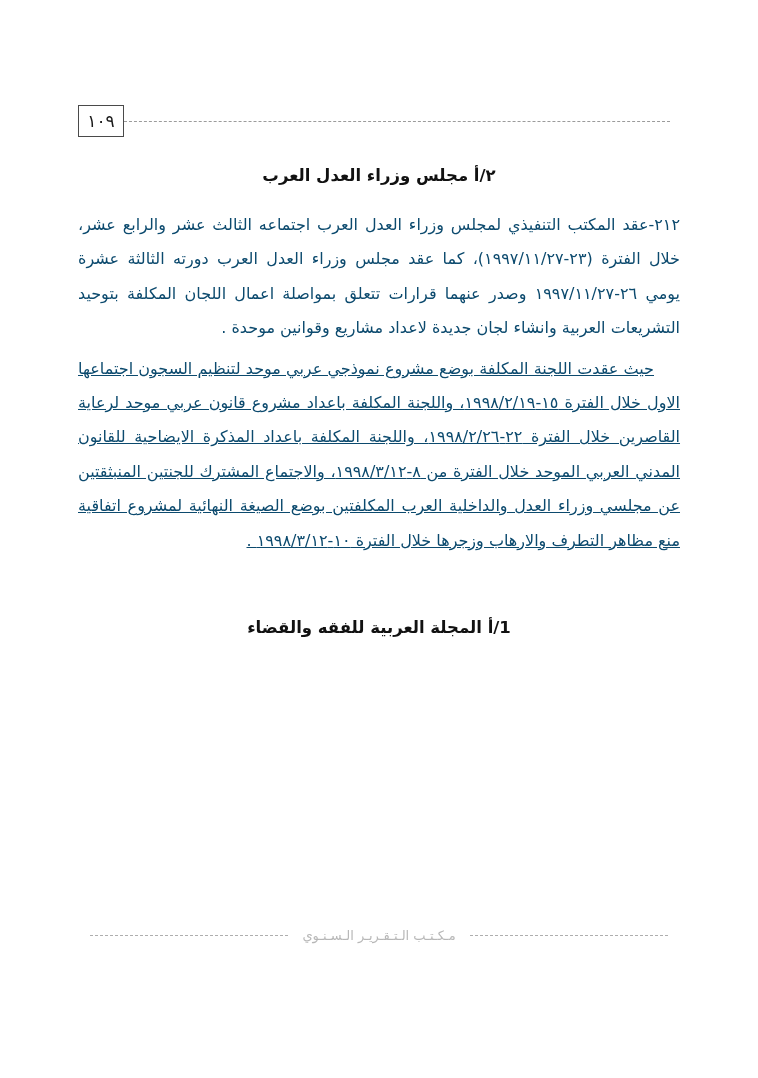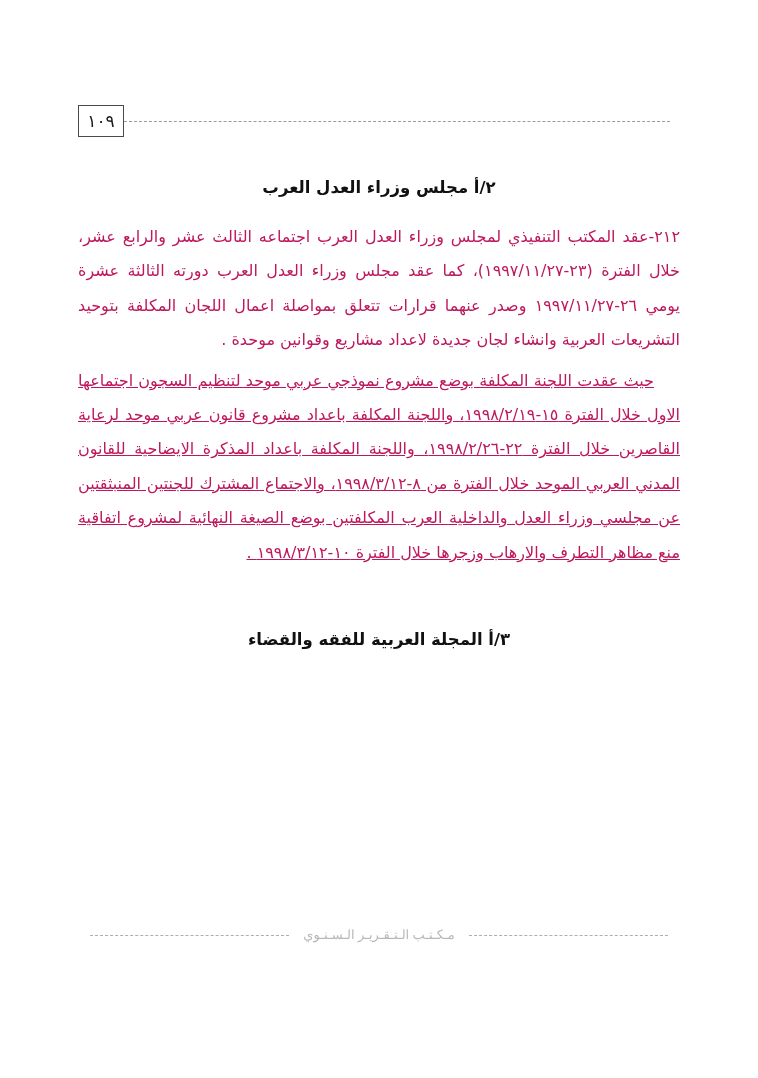--- a/index.html
+++ b/index.html
@@ -65,47 +65,46 @@
   }
 
   .section-heading {
     text-align: center;
     font-size: 16.5px;
     line-height: 1.7;
     margin: 16px 0 18px 0;
     color: #111;
     letter-spacing: 0;
   }
-  .section-heading.first { margin-top: 14px; }
+  .section-heading.first { margin-top: 2px; }
 
   p.para {
     margin: 0 0 6px 0;
     font-size: 16px;
     line-height: 2.15;
     text-align: justify;
     text-justify: inter-word;
-    color: #be185d;
+    color: #0c4a6e;
   }
   p.para.indent {
     text-indent: 26px;
     text-decoration: underline;
   }
   .big-gap { height: 34px; }
 
   
   .footer {
     position: absolute;
     left: 90px;
     right: 90px;
     top: 920px;
     height: 30px;
     display: flex;
     align-items: center;
     flex-direction: row-reverse;
-    font-family: Liberation Serif, serif;
   }
   .footer-rule {
     flex: 1 1 auto;
     border-top: 1px dashed #9a9a9a;
     height: 0;
     opacity: .8;
   }
   .footer-mark {
     flex: 0 0 auto;
     margin: 0 14px;
@@ -130,21 +129,21 @@
   <div class="content">
 
     <h2 class="section-heading first">٢/أ مجلس وزراء العدل العرب</h2>
 
     <p class="para">٢١٢-عقد المكتب التنفيذي لمجلس وزراء العدل العرب اجتماعه الثالث عشر والرابع عشر، خلال الفترة (٢٣-١٩٩٧/١١/٢٧)، كما عقد مجلس وزراء العدل العرب دورته الثالثة عشرة يومي ٢٦-١٩٩٧/١١/٢٧ وصدر عنهما قرارات تتعلق بمواصلة اعمال اللجان المكلفة بتوحيد التشريعات العربية وانشاء لجان جديدة لاعداد مشاريع وقوانين موحدة .</p>
 
     <p class="para indent">حيث عقدت اللجنة المكلفة بوضع مشروع نموذجي عربي موحد لتنظيم السجون اجتماعها الاول خلال الفترة ١٥-١٩٩٨/٢/١٩، واللجنة المكلفة باعداد مشروع قانون عربي موحد لرعاية القاصرين خلال الفترة ٢٢-١٩٩٨/٢/٢٦، واللجنة المكلفة باعداد المذكرة الايضاحية للقانون المدني العربي الموحد خلال الفترة من ٨-١٩٩٨/٣/١٢، والاجتماع المشترك للجنتين المنبثقتين عن مجلسي وزراء العدل والداخلية العرب المكلفتين بوضع الصيغة النهائية لمشروع اتفاقية منع مظاهر التطرف والارهاب وزجرها خلال الفترة ١٠-١٩٩٨/٣/١٢ .</p>
 
     <div class="big-gap"></div>
 
-    <h2 class="section-heading">٣/أ المجلة العربية للفقه والقضاء</h2>
+    <h2 class="section-heading">1/أ المجلة العربية للفقه والقضاء</h2>
 
 
   </div>
 
   <div class="footer">
     <div class="footer-rule"></div>
     <div class="footer-mark">مـكـتـب الـتـقـريـر الـسـنـوي</div>
     <div class="footer-rule"></div>
   </div>
 

